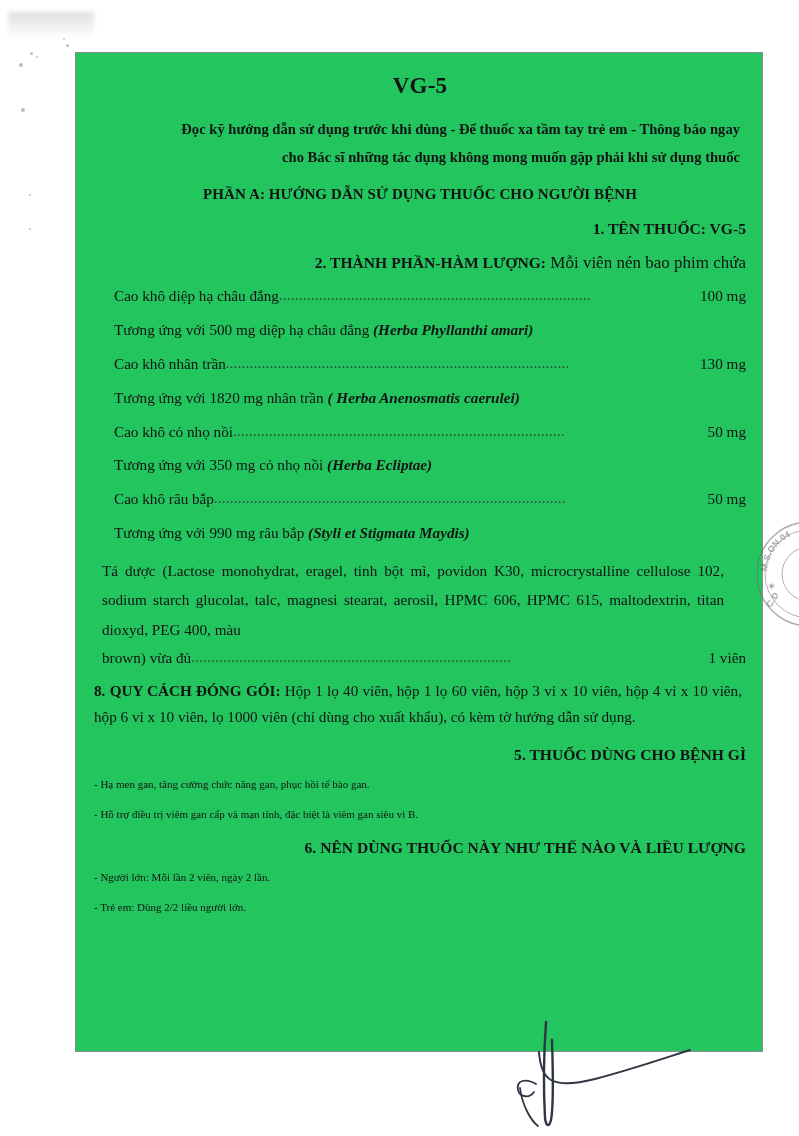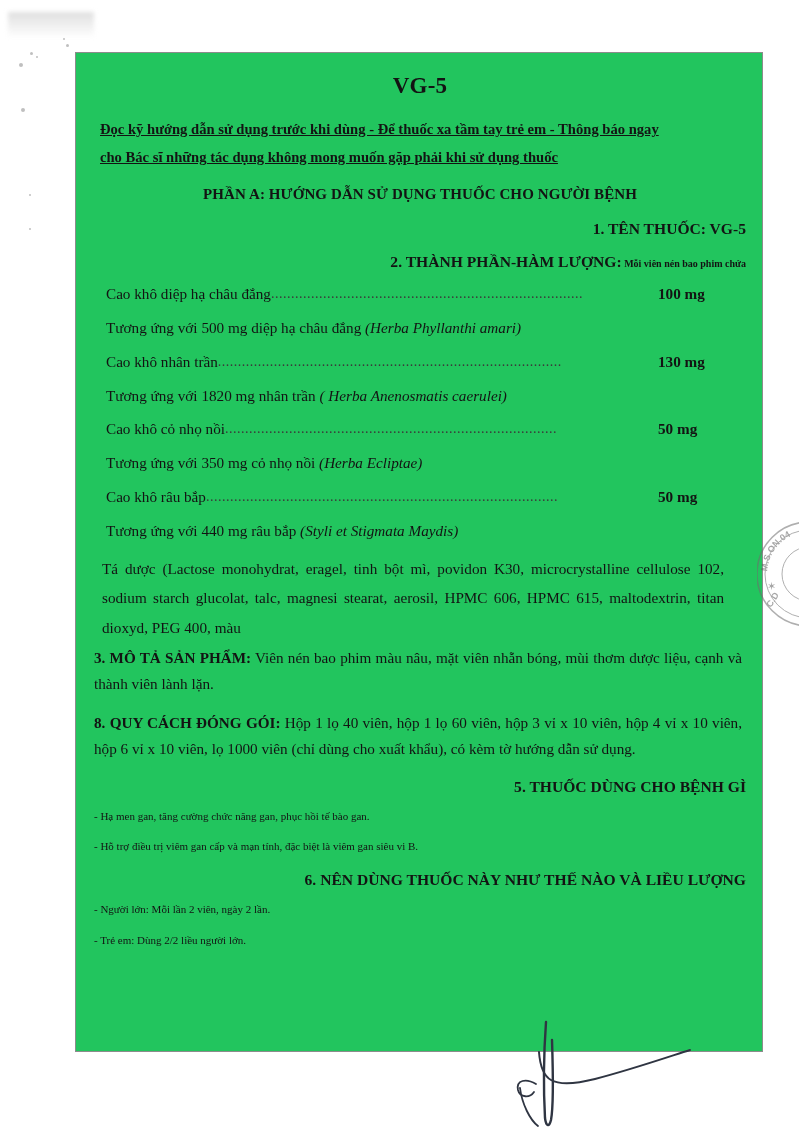--- a/index.html
+++ b/index.html
@@ -55,49 +55,48 @@
 
   
   .drug-title {
     text-align: center;
     font-weight: bold;
     font-size: 23px;
     letter-spacing: .2px;
     margin: 10px 0 16px 0;
   }
   .warning {
-    text-align: left;
+    text-align: right;
     font-weight: bold;
     font-size: 14.6px;
     line-height: 1.95;
     margin: 0 6px 14px 6px;
-    text-decoration: underline;
   }
   .part-title {
     text-align: center;
     font-weight: bold;
     font-size: 15px;
     margin: 0 0 14px 0;
     letter-spacing: .1px;
   }
 
   .sec-head {
     font-weight: bold;
     font-size: 15.6px;
     margin: 0 0 9px 0;
     line-height: 1.55;
     text-align: right;
   }
   .sec-head .normal {
-    font-weight: bold;
-    font-size: 10px;
-  }
-
-  
-  .ing-list { margin: 0 0 2px 4px; }
+    font-weight: normal;
+    font-size: 17px;
+  }
+
+  
+  .ing-list { margin: 0 0 2px 12px; }
   .ing-row {
     display: flex;
     align-items: baseline;
     font-size: 15.2px;
     line-height: 1.5;
     margin: 0 0 11px 8px;
   }
   .ing-name { white-space: nowrap; }
   .ing-dots {
     flex: 1 1 auto;
@@ -106,31 +105,30 @@
     margin: 0 2px 0 0;
     color: #3a3a3a;
     font-size: 14px;
     letter-spacing: .5px;
     position: relative;
     top: -1px;
   }
   .ing-amt {
     width: 88px;
     flex: 0 0 88px;
-    text-align: left;
+    text-align: right;
     padding-left: 14px;
     white-space: nowrap;
-    font-weight: bold;
   }
   .ing-sub {
     font-size: 15.2px;
     line-height: 1.5;
     margin: 0 0 11px 8px;
   }
-  .ing-sub i { font-style: italic; }
+  .ing-sub i { font-style: italic; font-weight: bold; }
 
   
   .excipients {
     font-size: 15.2px;
     line-height: 1.95;
     margin: 0 0 2px 8px;
     text-align: justify;
     padding-right: 22px;
   }
   .excip-last {
@@ -240,29 +238,31 @@
         <span class="ing-dots">...................................................................................</span>
         <span class="ing-amt">50 mg</span>
       </div>
       <div class="ing-sub"><span>Tương ứng với 350 mg cỏ nhọ nồi </span><i>(Herba Ecliptae)</i></div>
 
       <div class="ing-row">
         <span class="ing-name">Cao khô râu bắp</span>
         <span class="ing-dots">........................................................................................</span>
         <span class="ing-amt">50 mg</span>
       </div>
-      <div class="ing-sub"><span>Tương ứng với 440 mg râu bắp </span><i>(Styli et Stigmata Maydis)</i></div>
+      <div class="ing-sub"><span>Tương ứng với 990 mg râu bắp </span><i>(Styli et Stigmata Maydis)</i></div>
 
     </div>
 
     <div class="excipients">Tá dược (Lactose monohydrat, eragel, tinh bột mì, povidon K30, microcrystalline cellulose 102, sodium starch glucolat, talc, magnesi stearat, aerosil, HPMC 606, HPMC 615, maltodextrin, titan dioxyd, PEG 400, màu</div>
-
-    <div class="para para-loose">
-      <b>3. MÔ TẢ SẢN PHẨM:</b><span> Viên nén bao phim màu nâu, mặt viên nhẵn bóng, mùi thơm dược liệu, cạnh và thành viên lành lặn.</span>
-    </div>
+    <div class="excip-last">
+      <span class="ing-name">brown) vừa đủ</span>
+      <span class="ing-dots">................................................................................</span>
+      <span class="ing-amt">1 viên</span>
+    </div>
+
 
     <div class="para para-loose">
       <b>8. QUY CÁCH ĐÓNG GÓI:</b><span> Hộp 1 lọ 40 viên, hộp 1 lọ 60 viên, hộp 3 vỉ x 10 viên, hộp 4 vỉ x 10 viên, hộp 6 vỉ x 10 viên, lọ 1000 viên (chỉ dùng cho xuất khẩu), có kèm tờ hướng dẫn sử dụng.</span>
     </div>
 
     <div class="sec-head">5. THUỐC DÙNG CHO BỆNH GÌ</div>
     <div class="bullet">- Hạ men gan, tăng cường chức năng gan, phục hồi tế bào gan.</div>
     <div class="bullet">- Hỗ trợ điều trị viêm gan cấp và mạn tính, đặc biệt là viêm gan siêu vi B.</div>
 
     <div class="sec-head">6. NÊN DÙNG THUỐC NÀY NHƯ THẾ NÀO VÀ LIỀU LƯỢNG</div>

